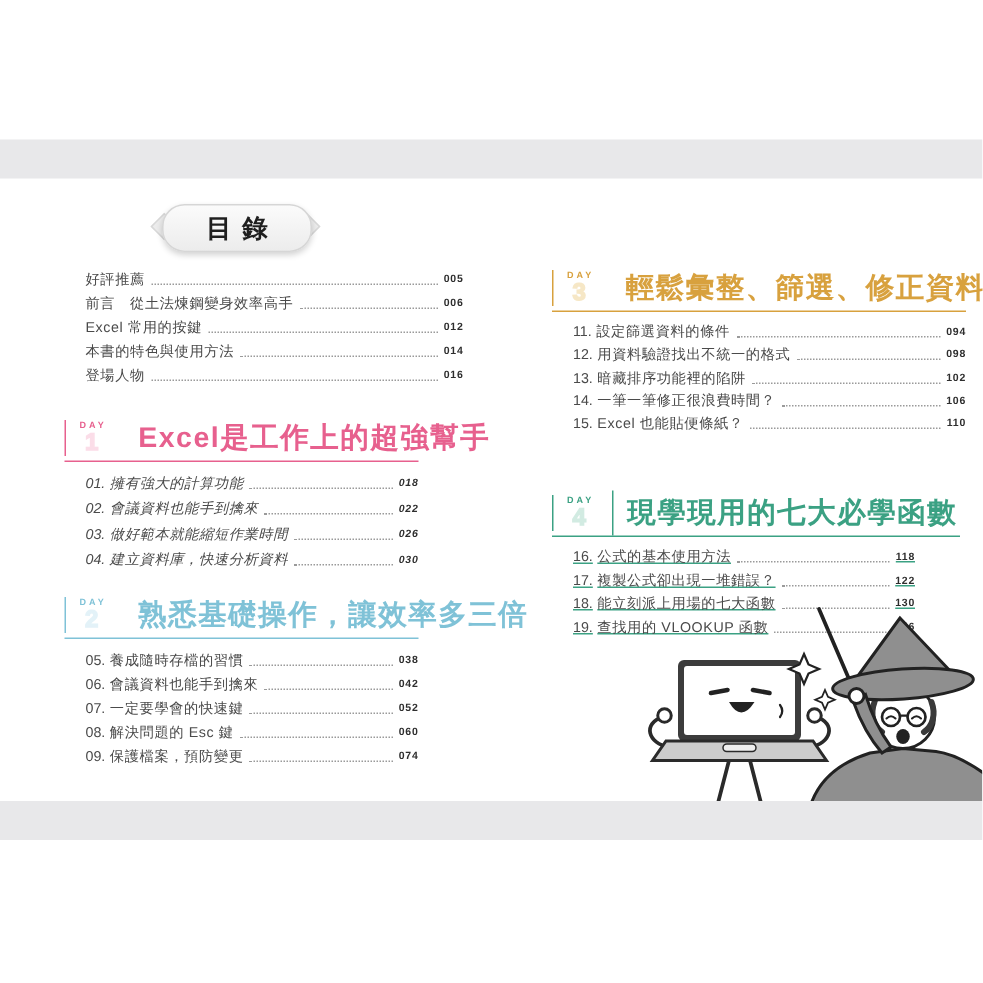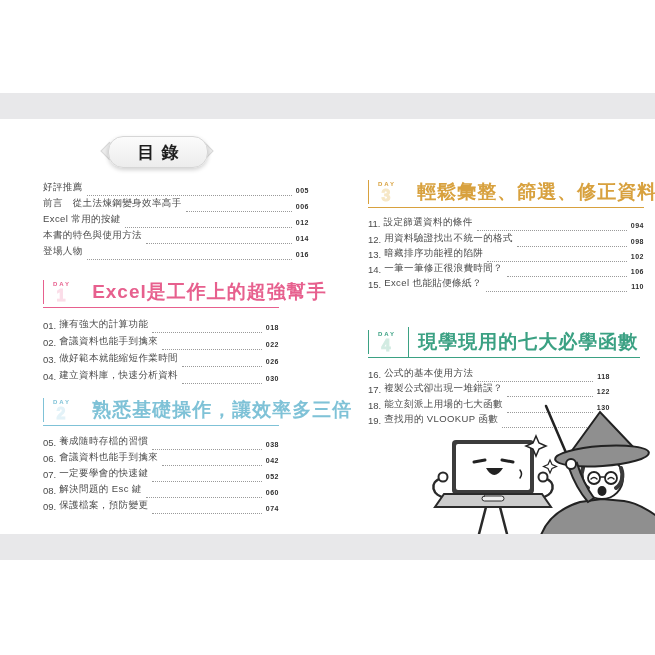--- a/index.html
+++ b/index.html
@@ -17,21 +17,21 @@
   .toc-badge .tip.l{left:-5px;}
   .toc-badge .tip.r{right:-5px;}
   .toc-badge-core{position:absolute;z-index:1;left:0;top:0;width:100%;height:100%;
     background:linear-gradient(#fbfbfb,#ececec);border:1px solid #d6d6d6;border-radius:15px;
     box-shadow:0 2px 4px rgba(0,0,0,0.18);display:flex;align-items:center;justify-content:center;}
   .toc-title{font-family:"Liberation Serif","DejaVu Serif",serif;font-size:17px;font-weight:bold;
     color:#1f1f1f;letter-spacing:7px;text-indent:7px;}
 
   
   .list{display:flex;flex-direction:column;}
-  .row{display:flex;align-items:flex-end;}
+  .row{display:flex;align-items:center;margin-left:14px;}
   .row .num{color:#4a4a4a;font-size:9.5px;margin-right:3px;white-space:nowrap;}
   .row .lbl{color:#4a4a4a;font-size:9.5px;letter-spacing:0.4px;white-space:nowrap;}
   .row .leader{flex:1;height:2px;border-bottom:1.5px dotted #9a9a9a;margin:0 4px;transform:translateY(2px);}
   .row .pg{color:#2e2e2e;font-size:7px;font-weight:bold;letter-spacing:0.5px;white-space:nowrap;}
 
   .front-list{position:absolute;left:43px;top:178px;width:266px;}
   .front-list .row{height:16px;}
 
   
   .sec{position:absolute;}
@@ -43,24 +43,24 @@
 
   .sec-head{display:flex;align-items:center;height:30px;}
   .day-badge{display:flex;flex-direction:column;align-items:center;border-left:1px solid currentColor;
     padding:1px 6px 0 7px;line-height:1;}
   .day-word{font-size:6px;font-weight:bold;letter-spacing:2px;text-indent:2px;}
   .day-num{font-size:16px;font-weight:bold;margin-top:1px;-webkit-text-stroke:1px currentColor;}
   .day-divider{width:1px;height:30px;background:currentColor;margin:0 9px 0 6px;}
   .sec-title{margin:0;font-size:19px;font-weight:bold;letter-spacing:1px;white-space:nowrap;}
   .sec-rule{border-top:1.5px solid currentColor;margin-top:0;}
   .sec .list{margin-top:6px;}
-  .sec.day1 .row{height:17px;}
+  .sec.day1 .row{height:17px;font-style:italic;}
   .sec.day2 .row{height:16px;}
   .sec.day3 .row{height:15.3px;}
-  .sec.day4 .row{height:15.5px;}
+  .sec.day4 .row{height:15.5px;text-decoration:underline;}
 
   .c-pink{color:#e7608e;}
   .c-blue{color:#7fc2d7;}
   .c-orange{color:#d8a13e;}
   .c-green{color:#3ba183;}
   .c-pink .day-num{color:#fbdde8;}
   .c-blue .day-num{color:#e3f2f8;}
   .c-orange .day-num{color:#f6e7c6;}
   .c-green .day-num{color:#d2ebe2;}
 

